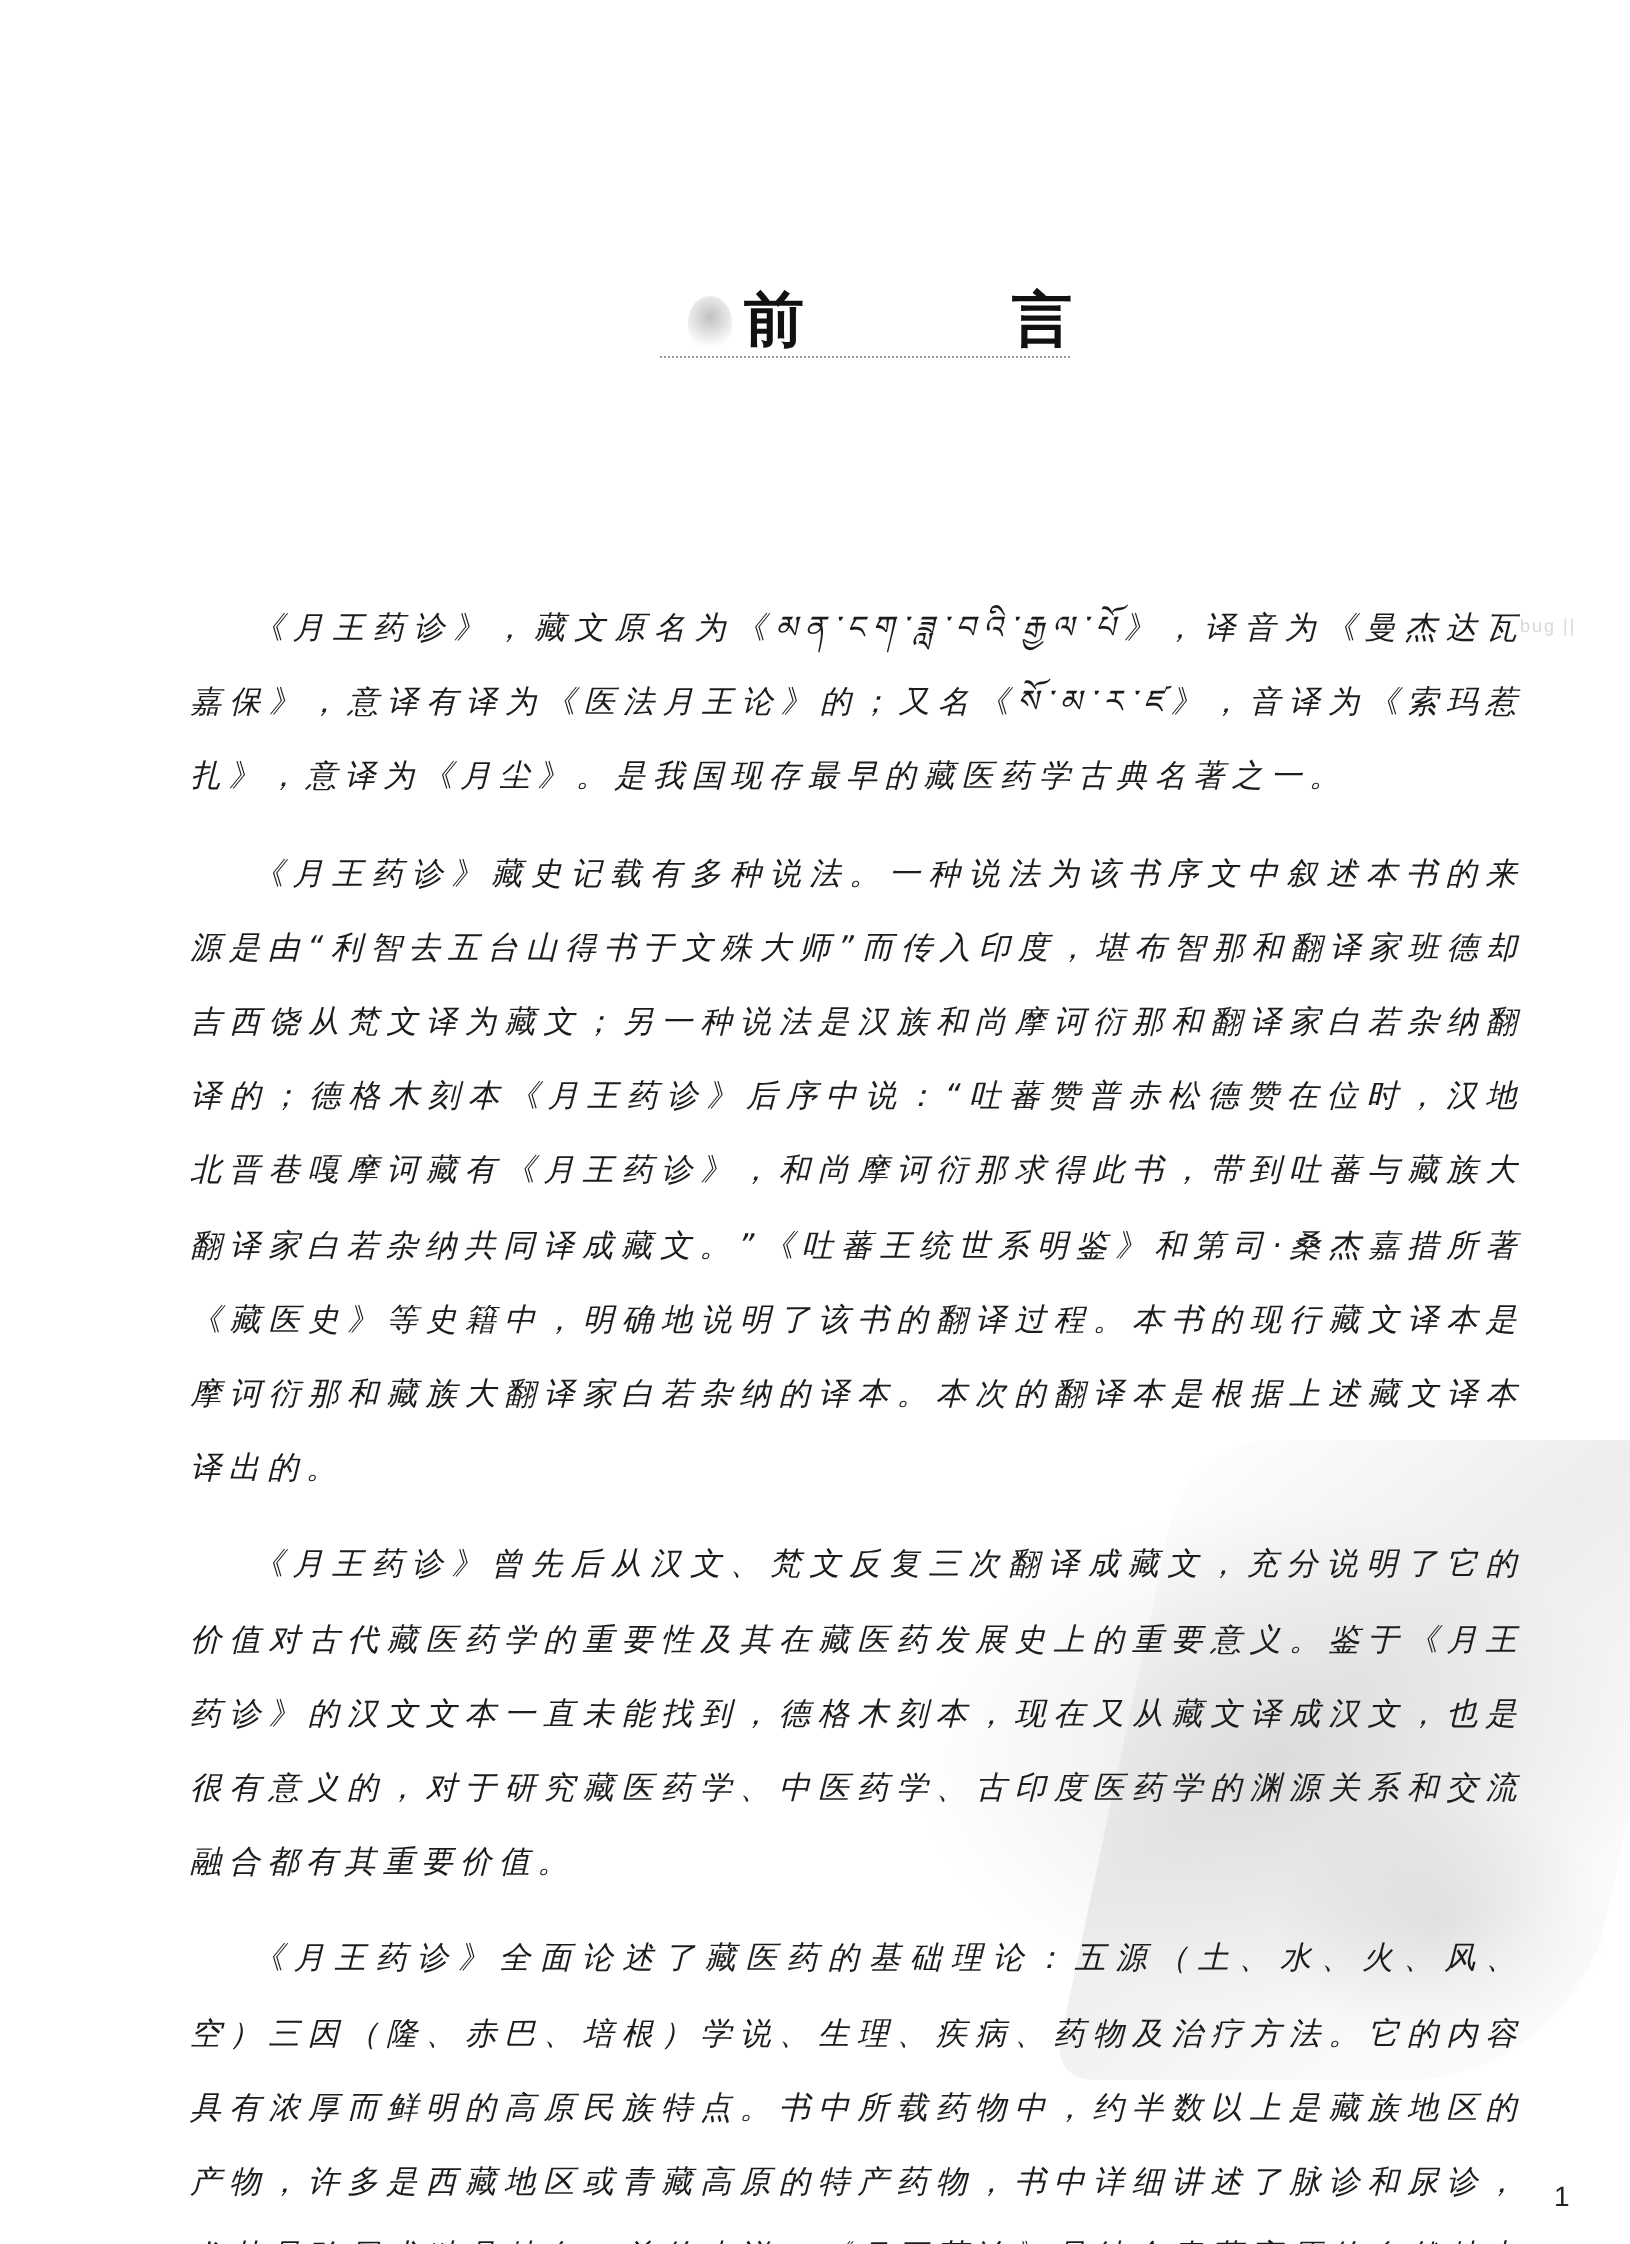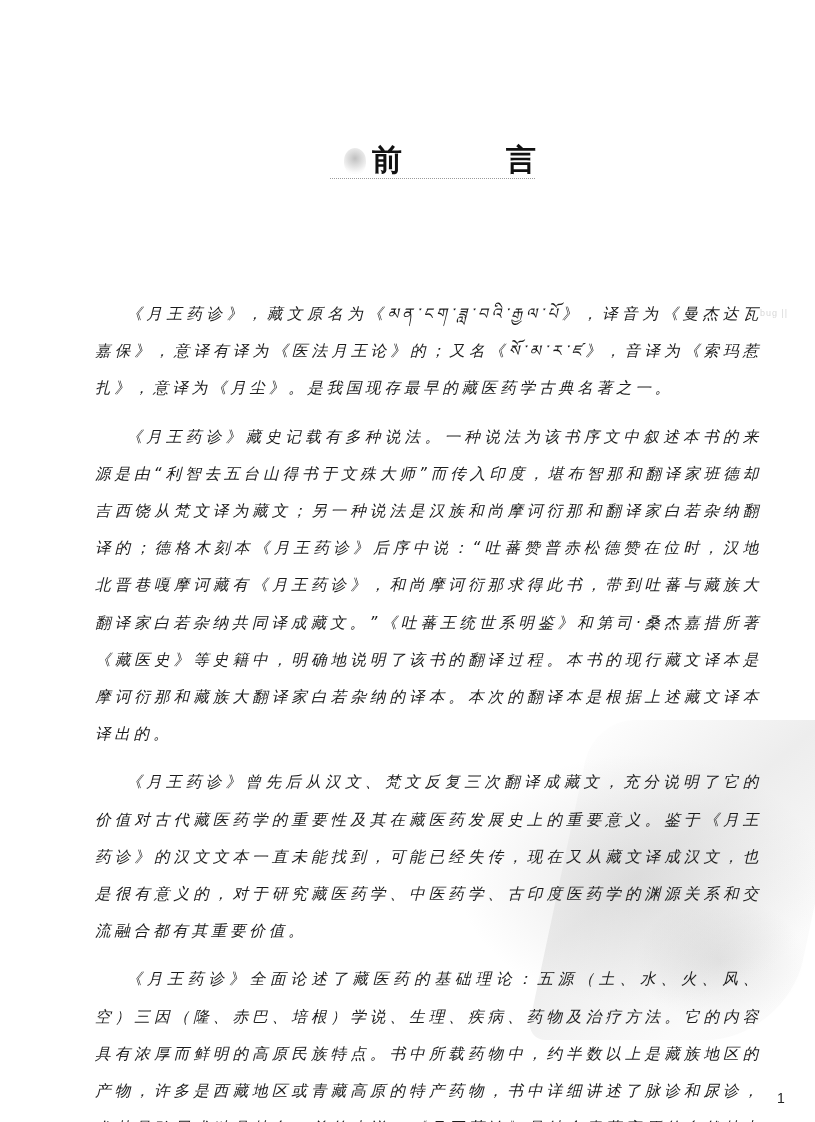--- a/index.html
+++ b/index.html
@@ -119,17 +119,17 @@
   <div class="title-text">
     <span class="title-char-1">前</span>
     <span class="title-char-2">言</span>
   </div>
   <div class="title-rule"></div>
 </div>
 
 <div class="body-text">
   <p class="para">《月王药诊》，藏文原名为《མན་ངག་ཟླ་བའི་རྒྱལ་པོ》，译音为《曼杰达瓦嘉保》，意译有译为《医法月王论》的；又名《སོ་མ་ར་ཛ》，音译为《索玛惹扎》，意译为《月尘》。是我国现存最早的藏医药学古典名著之一。</p>
   <p class="para">《月王药诊》藏史记载有多种说法。一种说法为该书序文中叙述本书的来源是由“利智去五台山得书于文殊大师”而传入印度，堪布智那和翻译家班德却吉西饶从梵文译为藏文；另一种说法是汉族和尚摩诃衍那和翻译家白若杂纳翻译的；德格木刻本《月王药诊》后序中说：“吐蕃赞普赤松德赞在位时，汉地北晋巷嘎摩诃藏有《月王药诊》，和尚摩诃衍那求得此书，带到吐蕃与藏族大翻译家白若杂纳共同译成藏文。”《吐蕃王统世系明鉴》和第司·桑杰嘉措所著《藏医史》等史籍中，明确地说明了该书的翻译过程。本书的现行藏文译本是摩诃衍那和藏族大翻译家白若杂纳的译本。本次的翻译本是根据上述藏文译本译出的。</p>
-  <p class="para">《月王药诊》曾先后从汉文、梵文反复三次翻译成藏文，充分说明了它的价值对古代藏医药学的重要性及其在藏医药发展史上的重要意义。鉴于《月王药诊》的汉文文本一直未能找到，可能已经失传，现在又从藏文译成汉文，也是很有意义的，对于研究藏医药学、中医药学、古印度医药学的渊源关系和交流融合都有其重要价值。</p>
+  <p class="para">《月王药诊》曾先后从汉文、梵文反复三次翻译成藏文，充分说明了它的价值对古代藏医药学的重要性及其在藏医药发展史上的重要意义。鉴于《月王药诊》的汉文文本一直未能找到，德格木刻本，现在又从藏文译成汉文，也是很有意义的，对于研究藏医药学、中医药学、古印度医药学的渊源关系和交流融合都有其重要价值。</p>
   <p class="para">《月王药诊》全面论述了藏医药的基础理论：五源（土、水、火、风、空）三因（隆、赤巴、培根）学说、生理、疾病、药物及治疗方法。它的内容具有浓厚而鲜明的高原民族特点。书中所载药物中，约半数以上是藏族地区的产物，许多是西藏地区或青藏高原的特产药物，书中详细讲述了脉诊和尿诊，尤其是验尿术独具特色。总的来说，《月王药诊》是结合青藏高原的自然特点和人的体质、有译有编的一部医药典籍，其中的记载和内容依然明确地反映</p>
 </div>
 
 <div class="page-number">1</div>
 
 </body></html>

